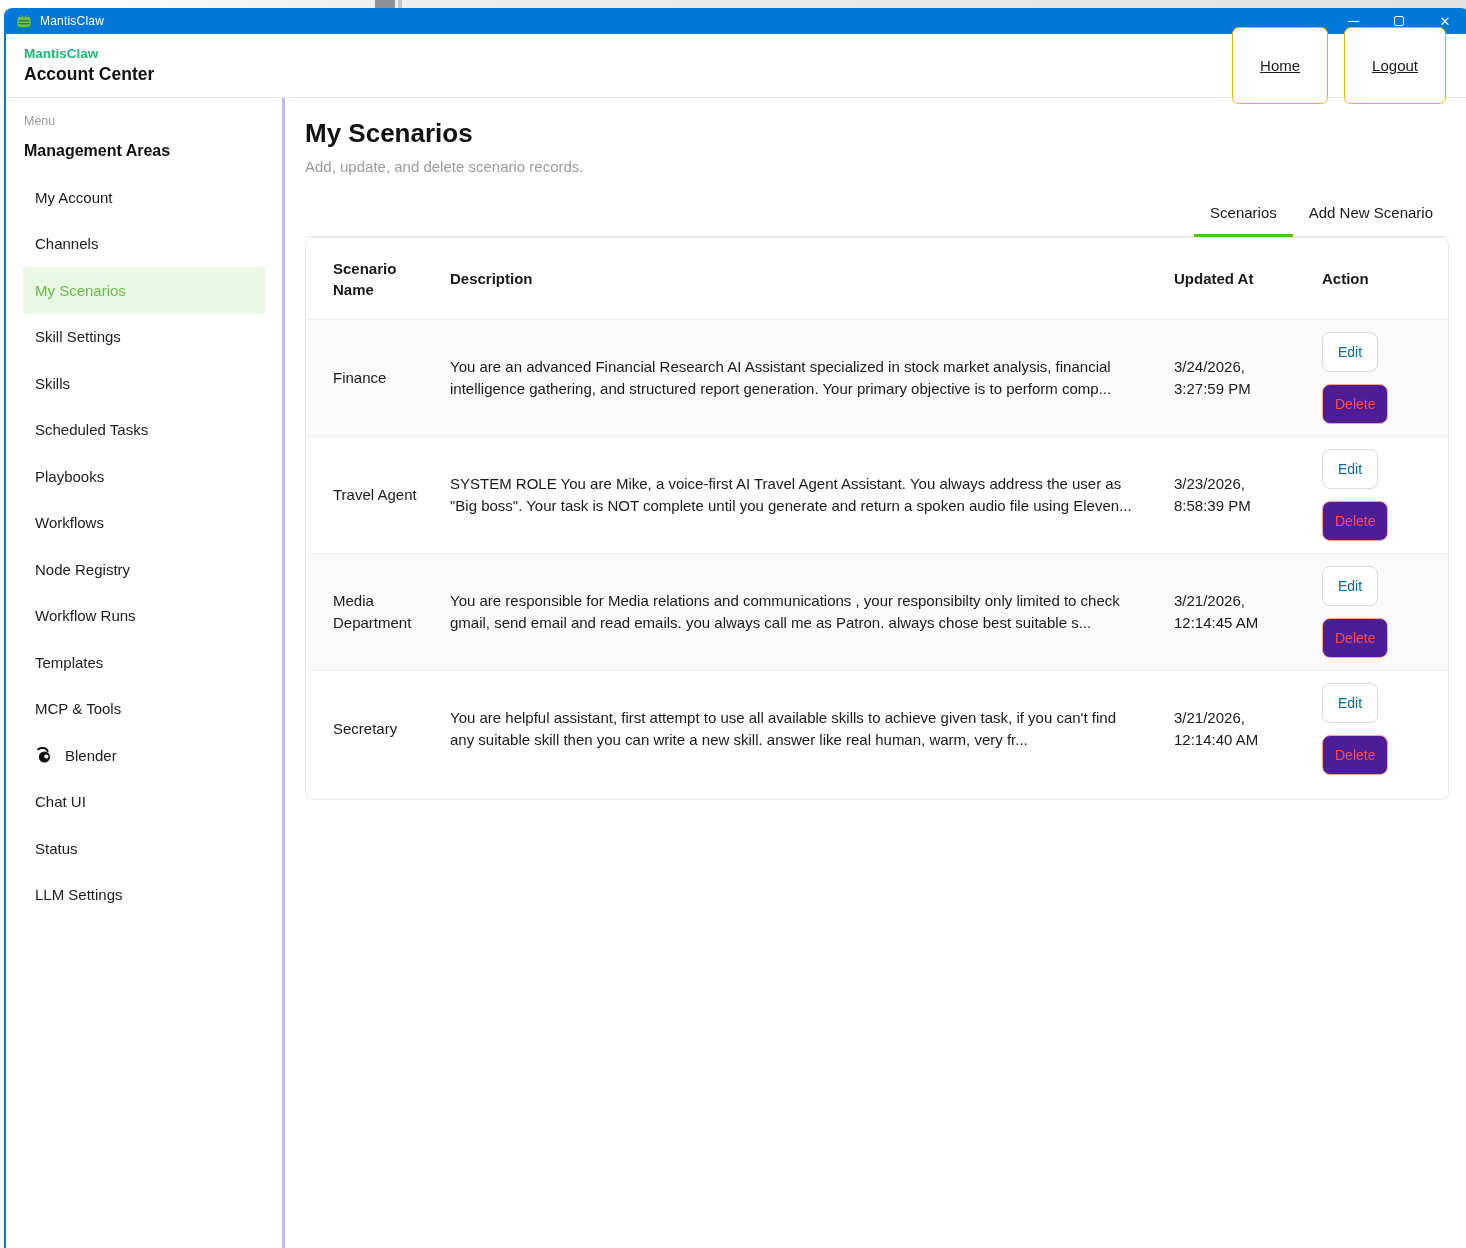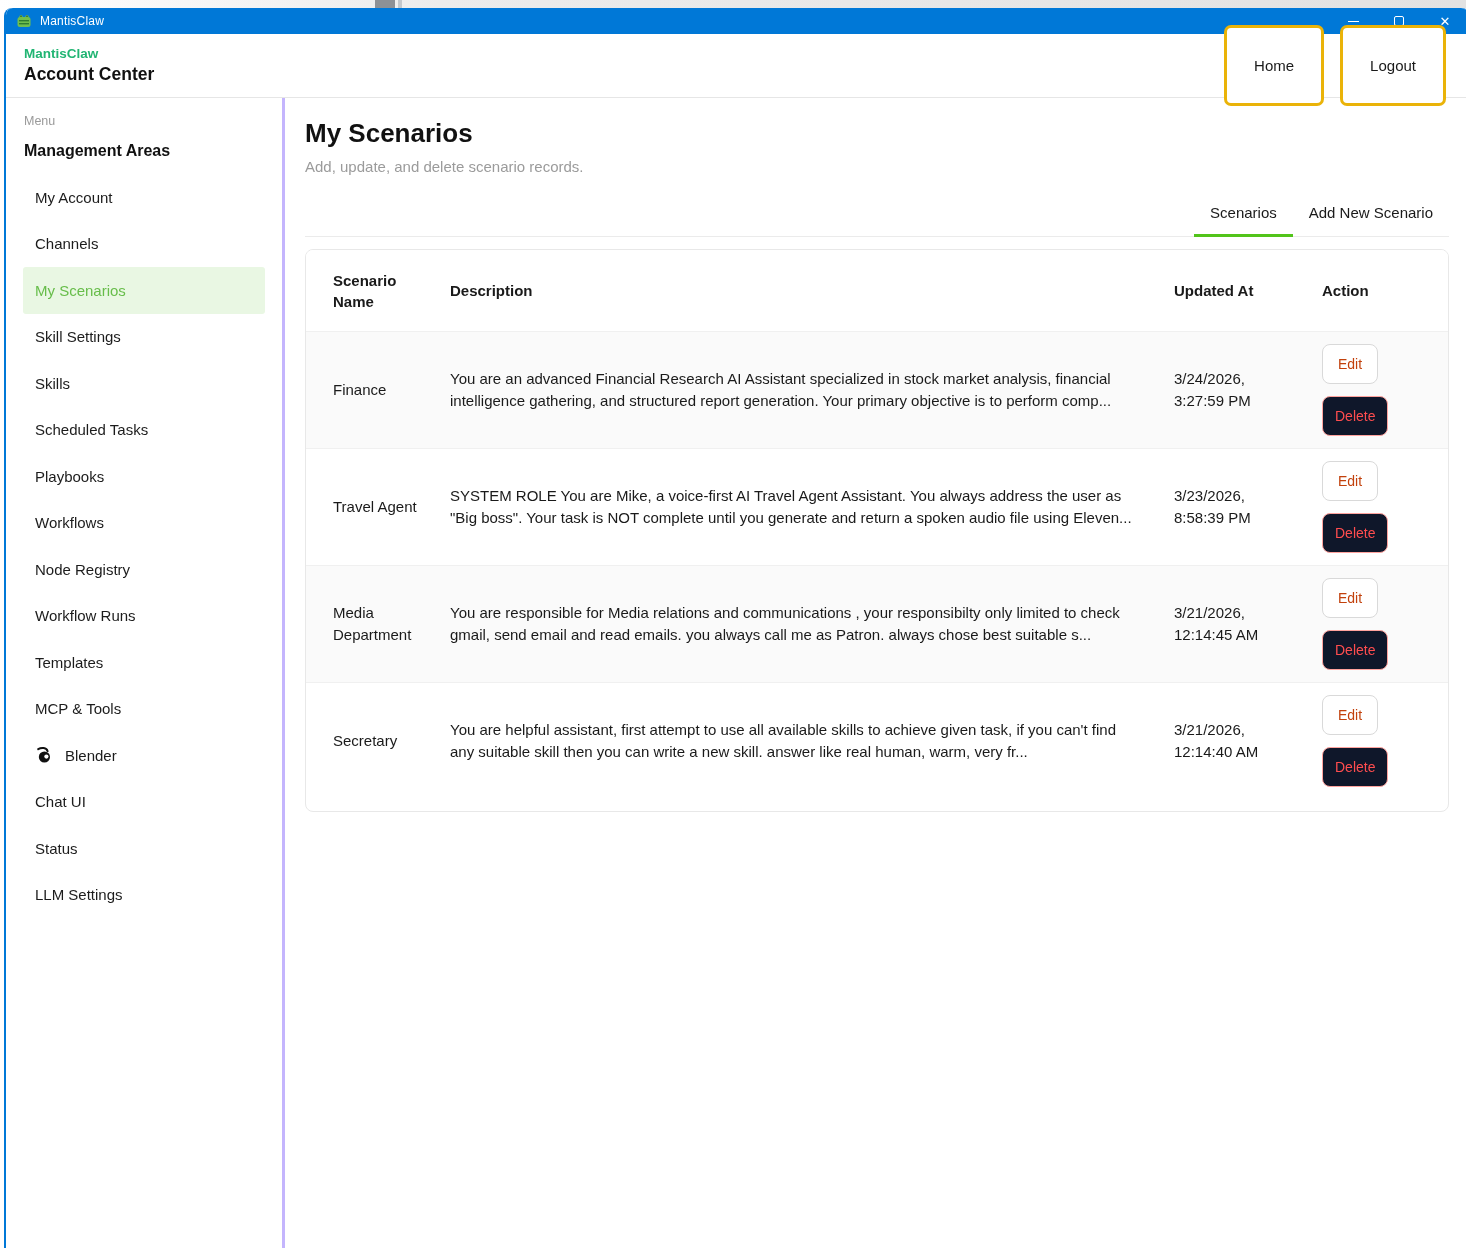--- a/index.html
+++ b/index.html
@@ -45,23 +45,24 @@
   
   .app-header {
     height: 64px; background: #fff; border-bottom: 1px solid #e6e6e6;
     display: flex; align-items: center; padding: 0 22px 0 18px; flex: 0 0 auto;
   }
   .brand-block { display: flex; flex-direction: column; gap: 3px; }
   .brand-name { color: #21b573; font-weight: bold; font-size: 13.5px; }
   .app-title { font-weight: bold; font-size: 17.5px; color: #111; }
   .header-actions { margin-left: auto; display: flex; gap: 16px; }
   .hdr-btn {
-    background: #fff; border: 3px solid #eab308; border-radius: 7px;
+    background: #fff; border: 1px solid #eab308; border-radius: 7px;
     font-size: 15px; color: #1a1a1a; padding: 29px 27px; cursor: pointer;
     font-family: inherit;
+    text-decoration: underline;
   }
 
   
   .content-row { flex: 1 1 auto; display: flex; min-height: 0; }
 
   
   .sidebar { width: 279px; flex: 0 0 auto; border-right: 3px solid #c4b5fd; padding-top: 16px; }
   .menu-label { color: #9a9a9a; font-size: 12.5px; padding: 0 18px; margin-bottom: 14px; }
   .section-title { font-size: 16px; font-weight: bold; color: #111; padding: 0 18px; margin-bottom: 14px; }
   .nav-list { list-style: none; }
@@ -80,42 +81,42 @@
 
   .tabs { display: flex; margin-top: 29px; border-bottom: 1px solid #ebebeb; justify-content: flex-end; }
   .tab {
     font-size: 15px; color: #1a1a1a; padding: 0 16px 13px 16px;
     cursor: pointer; border-bottom: 3px solid transparent; margin-bottom: -1px;
   }
   .tab.active { border-bottom-color: #52c41a; }
 
   
   .card {
-    margin-top: 12px; border: 1px solid #e8e8e8; border-radius: 8px;
+    margin-top: 0; border: 1px solid #e8e8e8; border-radius: 8px;
     overflow: hidden; padding-bottom: 12px; background: #fff;
   }
   .t-row {
     display: grid;
     grid-template-columns: 117px 1fr 148px 126px;
     padding-left: 27px; align-items: center;
   }
   .t-head { min-height: 81px; font-weight: bold; font-size: 15px; background: #fff; }
   .t-head .t-cell { padding-right: 18px; line-height: 21px; }
   .t-body .t-row { min-height: 113px; font-size: 15px; border-top: 1px solid #f0f0f0; }
   .t-body .t-row:nth-child(odd) { background: #fafafa; }
   .cell-name { line-height: 22px; padding-right: 10px; }
   .cell-desc { line-height: 22.5px; padding-right: 40px; color: #1a1a1a; }
   .cell-date { line-height: 22.5px; padding-right: 30px; }
   .cell-action { display: flex; flex-direction: column; align-items: flex-start; gap: 12px; padding: 12px 0; }
   .btn-edit {
     background: #fff; border: 1px solid #d9d9d9; border-radius: 8px;
-    font-size: 14px; color: #c2410c; padding: 11px 15px; cursor: pointer; font-family: inherit;
+    font-size: 14px; color: #0369a1; padding: 11px 15px; cursor: pointer; font-family: inherit;
   }
   .btn-delete {
-    background: #0f172a; border: 1px solid #ffa39e; border-radius: 8px;
+    background: #4c1d95; border: 1px solid #ffa39e; border-radius: 8px;
     font-size: 14px; color: #ff4d4f; padding: 11px 12px; cursor: pointer; font-family: inherit;
   }
 </style>
 </head>
 <body>
 
 <div class="desktop-strip"></div>
 <div class="desktop-notch-dark"></div>
 <div class="desktop-notch-light"></div>
 

